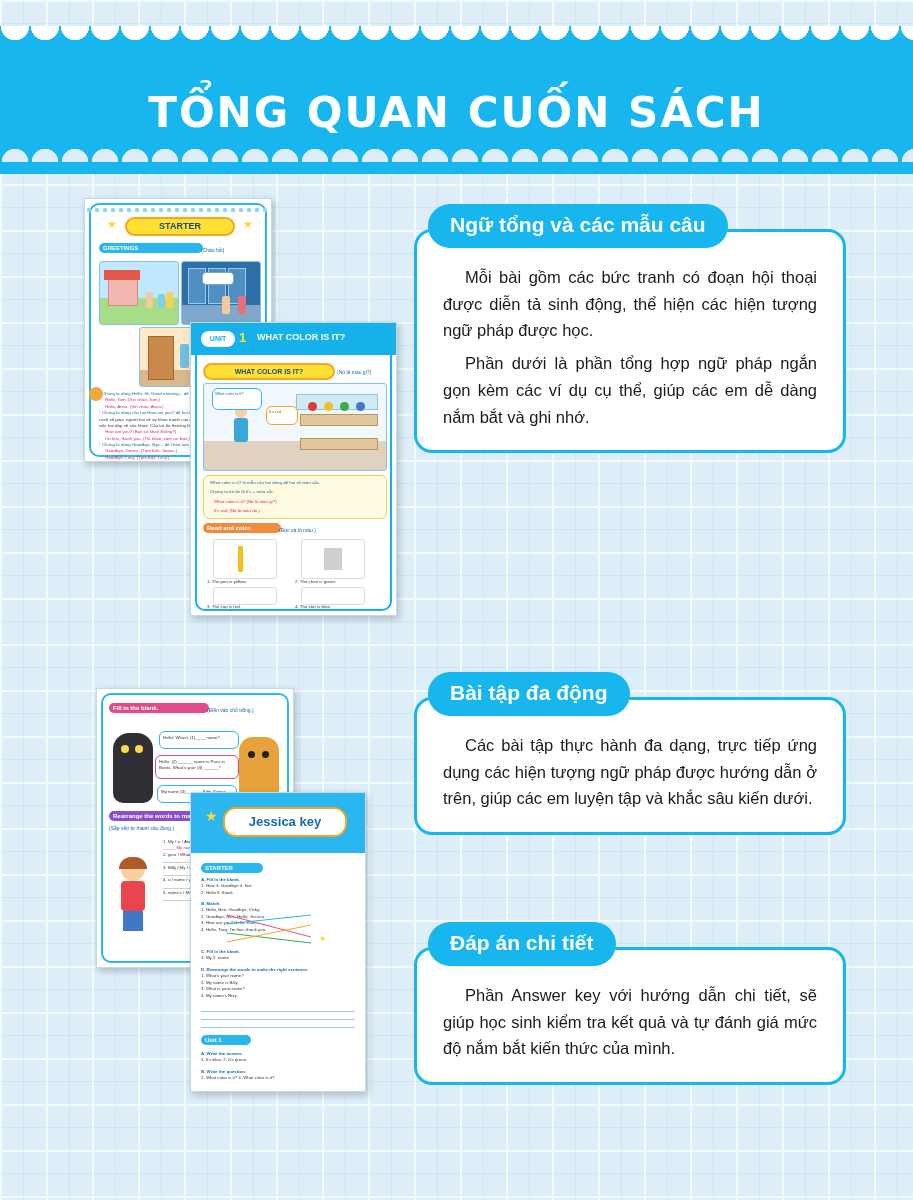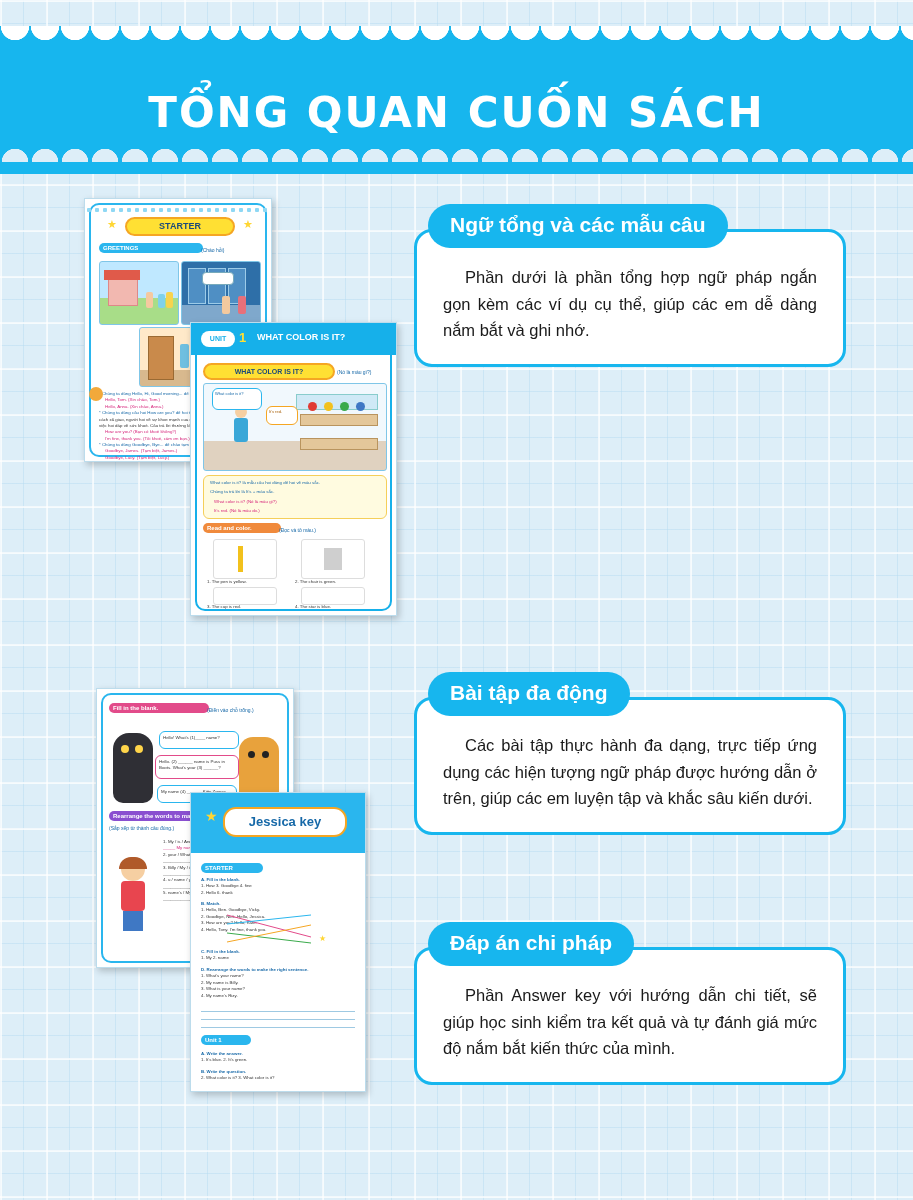--- a/index.html
+++ b/index.html
@@ -409,31 +409,32 @@
     </div>
     <div style="position:absolute;left:10px;top:276px;width:154px;">
       <div class="t-txt blue" style="position:relative;font-weight:bold;">B. Write the question.</div>
       <div class="t-txt" style="position:relative;">2. What color is it?          3. What color is it?</div>
     </div>
   </div>
 
   <div class="info-block" style="left:414px; top:204px; width:432px;">
     <div class="info-head" style="margin-left:14px;">Ngữ tổng và các mẫu câu</div>
     <div class="info-body">
+      <p>Mỗi bài gồm các bức tranh có đoạn hội thoại được diễn tả sinh động, thể hiện các hiện tượng ngữ pháp được học.</p>
       <p>Phần dưới là phần tổng hợp ngữ pháp ngắn gọn kèm các ví dụ cụ thể, giúp các em dễ dàng nắm bắt và ghi nhớ.</p>
     </div>
   </div>
 
   <div class="info-block" style="left:414px; top:672px; width:432px;">
     <div class="info-head" style="margin-left:14px;">Bài tập đa động</div>
     <div class="info-body">
       <p>Các bài tập thực hành đa dạng, trực tiếp ứng dụng các hiện tượng ngữ pháp được hướng dẫn ở trên, giúp các em luyện tập và khắc sâu kiến dưới.</p>
     </div>
   </div>
 
   <div class="info-block" style="left:414px; top:922px; width:432px;">
-    <div class="info-head" style="margin-left:14px;">Đáp án chi pháp</div>
+    <div class="info-head" style="margin-left:14px;">Đáp án chi tiết</div>
     <div class="info-body">
       <p>Phần Answer key với hướng dẫn chi tiết, sẽ giúp học sinh kiểm tra kết quả và tự đánh giá mức độ nắm bắt kiến thức của mình.</p>
     </div>
   </div>
 
 </div>
 
 </body></html>

